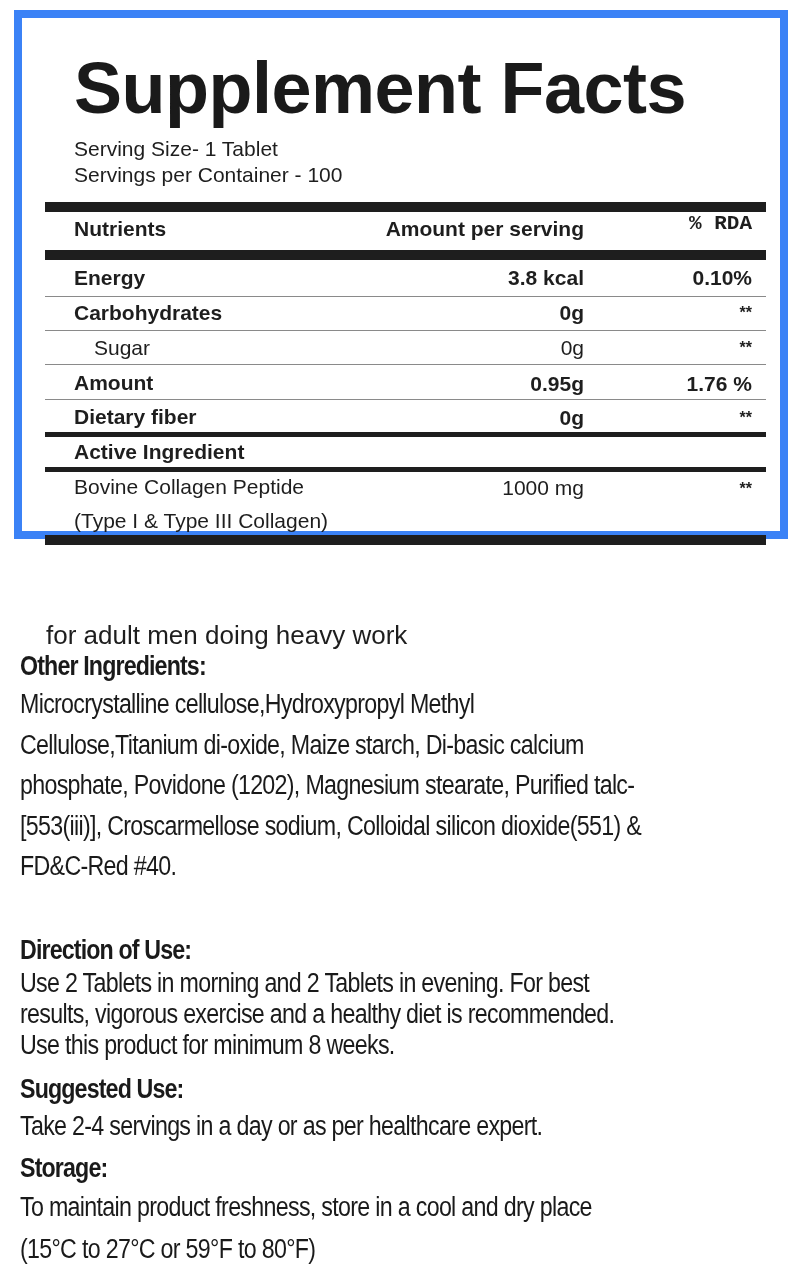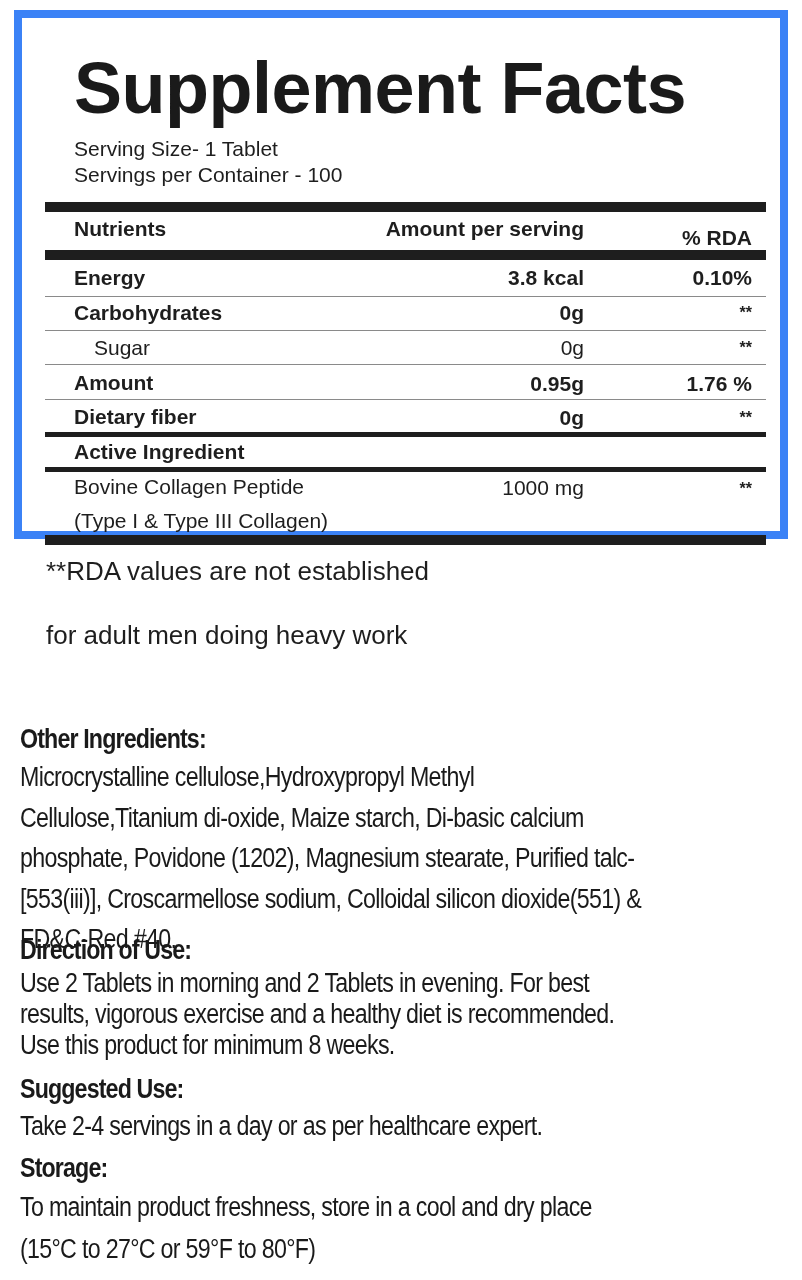--- a/index.html
+++ b/index.html
@@ -45,21 +45,21 @@
   <div class="title">Supplement Facts</div>
   <div class="serving">
     <div>Serving Size- 1 Tablet</div>
     <div>Servings per Container - 100</div>
   </div>
 
   <div class="rule thick" style="top:184px;"></div>
 
   <div class="cell bold c-name" style="top:198px;">Nutrients</div>
   <div class="cell bold c-amt" style="top:198px;">Amount per serving</div>
-  <div class="cell bold c-rda" style="top:207px;">% RDA</div>
+  <div class="cell bold c-rda" style="top:193px;font-family:Liberation Mono, monospace;">% RDA</div>
   <div class="rule thick" style="top:232px;"></div>
 
   <div>
     <div class="cell bold c-name" style="top:247px;">Energy</div>
     <div class="cell bold c-amt" style="top:247px;">3.8 kcal</div>
     <div class="cell bold c-rda" style="top:247px;">0.10%</div>
   </div>
   <div class="rule thin" style="top:278px;"></div>
 
   <div>
@@ -94,25 +94,24 @@
   <div class="rule mid" style="top:449px;"></div>
 
   <div>
     <div class="cell c-name" style="top:456px;">Bovine Collagen Peptide</div>
     <div class="cell c-amt" style="top:457px;">1000 mg</div>
     <div class="cell bold c-rda stars" style="top:458px;">**</div>
     <div class="cell c-name" style="top:490px;">(Type I &amp; Type III Collagen)</div>
   </div>
   <div class="rule thick" style="top:517px;"></div>
 
-  <div class="footnote" style="top:537px;">**RDA values are not established</div>
   <div class="footnote" style="top:601px;">for adult men doing heavy work</div>
 </div>
 
-<div class="section" style="top:721px;">
+<div class="section" style="top:648px;">
   <div class="sec-head" style="line-height:36px;">Other Ingredients:</div>
   <div class="sec-body" style="line-height:40.5px;">
     <div>Microcrystalline cellulose,Hydroxypropyl Methyl</div>
     <div>Cellulose,Titanium di-oxide, Maize starch, Di-basic calcium</div>
     <div>phosphate, Povidone (1202), Magnesium stearate, Purified talc-</div>
     <div>[553(iii)], Croscarmellose sodium, Colloidal silicon dioxide(551) &amp;</div>
     <div>FD&amp;C-Red #40.</div>
   </div>
 </div>
 

